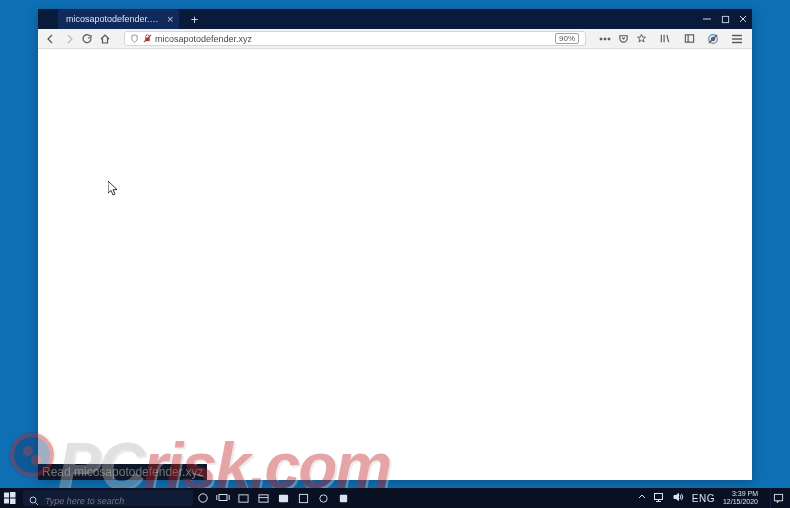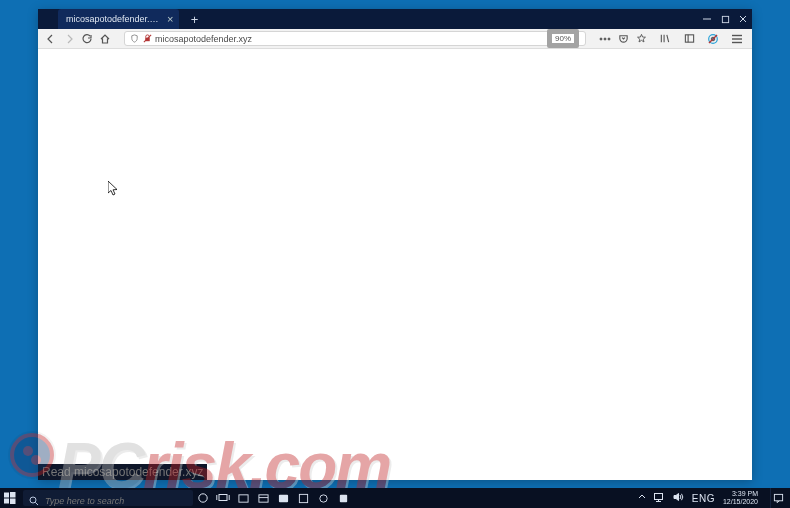--- a/index.html
+++ b/index.html
@@ -21,21 +21,21 @@
 
 
 .toolbar { height: 20px; background: #f2f2f2; display: flex; align-items: center; padding: 0 6px; gap: 4px; border-bottom: 1px solid #ddd; }
 .tb-btn { width: 14px; height: 14px; display: flex; align-items: center; justify-content: center; cursor: pointer; color: #555; }
 .tb-btn svg { stroke: #555; }
 .tb-btn.disabled svg { stroke: #b9b9b9; }
 .addr-wrap { flex: 1; display: flex; align-items: center; background: #fff; border: 1px solid #d5d5d5; border-radius: 3px; height: 15px; margin: 0 8px; padding: 0 4px; }
 .addr-wrap .shield { width: 10px; height: 10px; display: flex; align-items: center; justify-content: center; }
 .addr-wrap .lock { width: 10px; height: 10px; margin: 0 3px; display: flex; align-items: center; justify-content: center; }
 .addr-wrap input { flex: 1; border: none; outline: none; font-size: 9px; color: #4a4a4a; background: transparent; height: 13px; }
-.zoom-badge { font-size: 8px; background: #fff; border: 5px solid #a3a3a3; padding: 0 3px; border-radius: 2px; color: #555; margin-right: 2px; }
+.zoom-badge { font-size: 8px; background: #fff; border: 1px solid #a3a3a3; padding: 0 3px; border-radius: 2px; color: #555; margin-right: 2px; }
 .tb-right { display: flex; align-items: center; gap: 10px; margin-left: 6px; margin-right: 2px; }
 
 
 .content { flex: 1; background: #fff; position: relative; }
 .statusbar { position: absolute; left: 0; bottom: 0; font-size: 12px; color: #777; background: #0f172a; padding: 1px 4px; }
 
 
 .taskbar { position: absolute; left: 0; bottom: 0; width: 100%; height: 20px; background: #081022; display: flex; align-items: center; color: #dbe3f0; font-size: 9px; }
 .start { width: 20px; height: 20px; display: flex; align-items: center; justify-content: center; cursor: pointer; }
 .search-box { background: #101c35; height: 16px; width: 170px; margin-left: 3px; display: flex; align-items: flex-end; padding: 0 6px; border-radius: 2px; }

